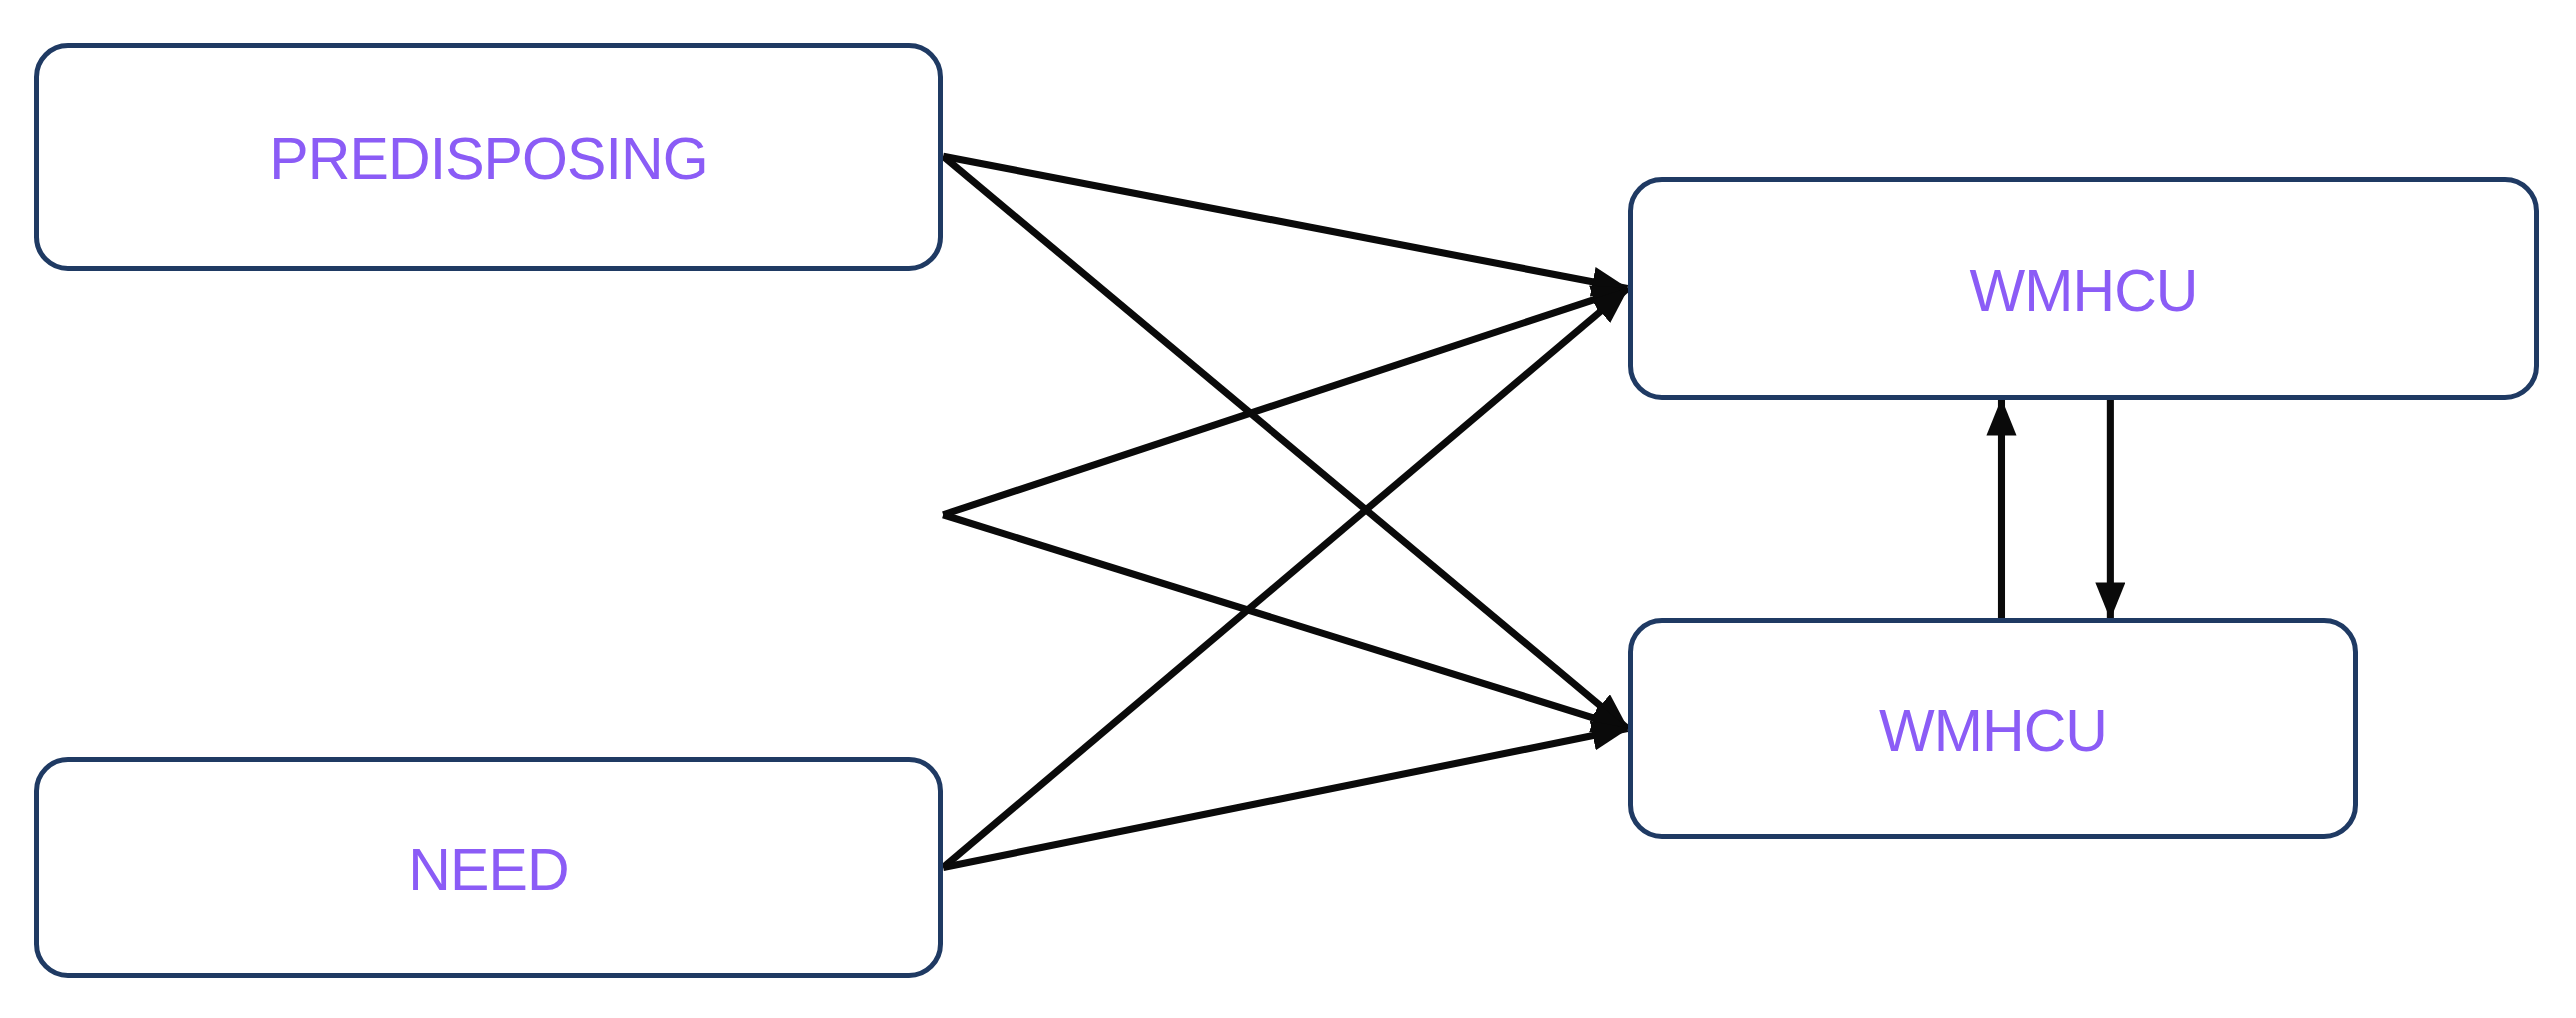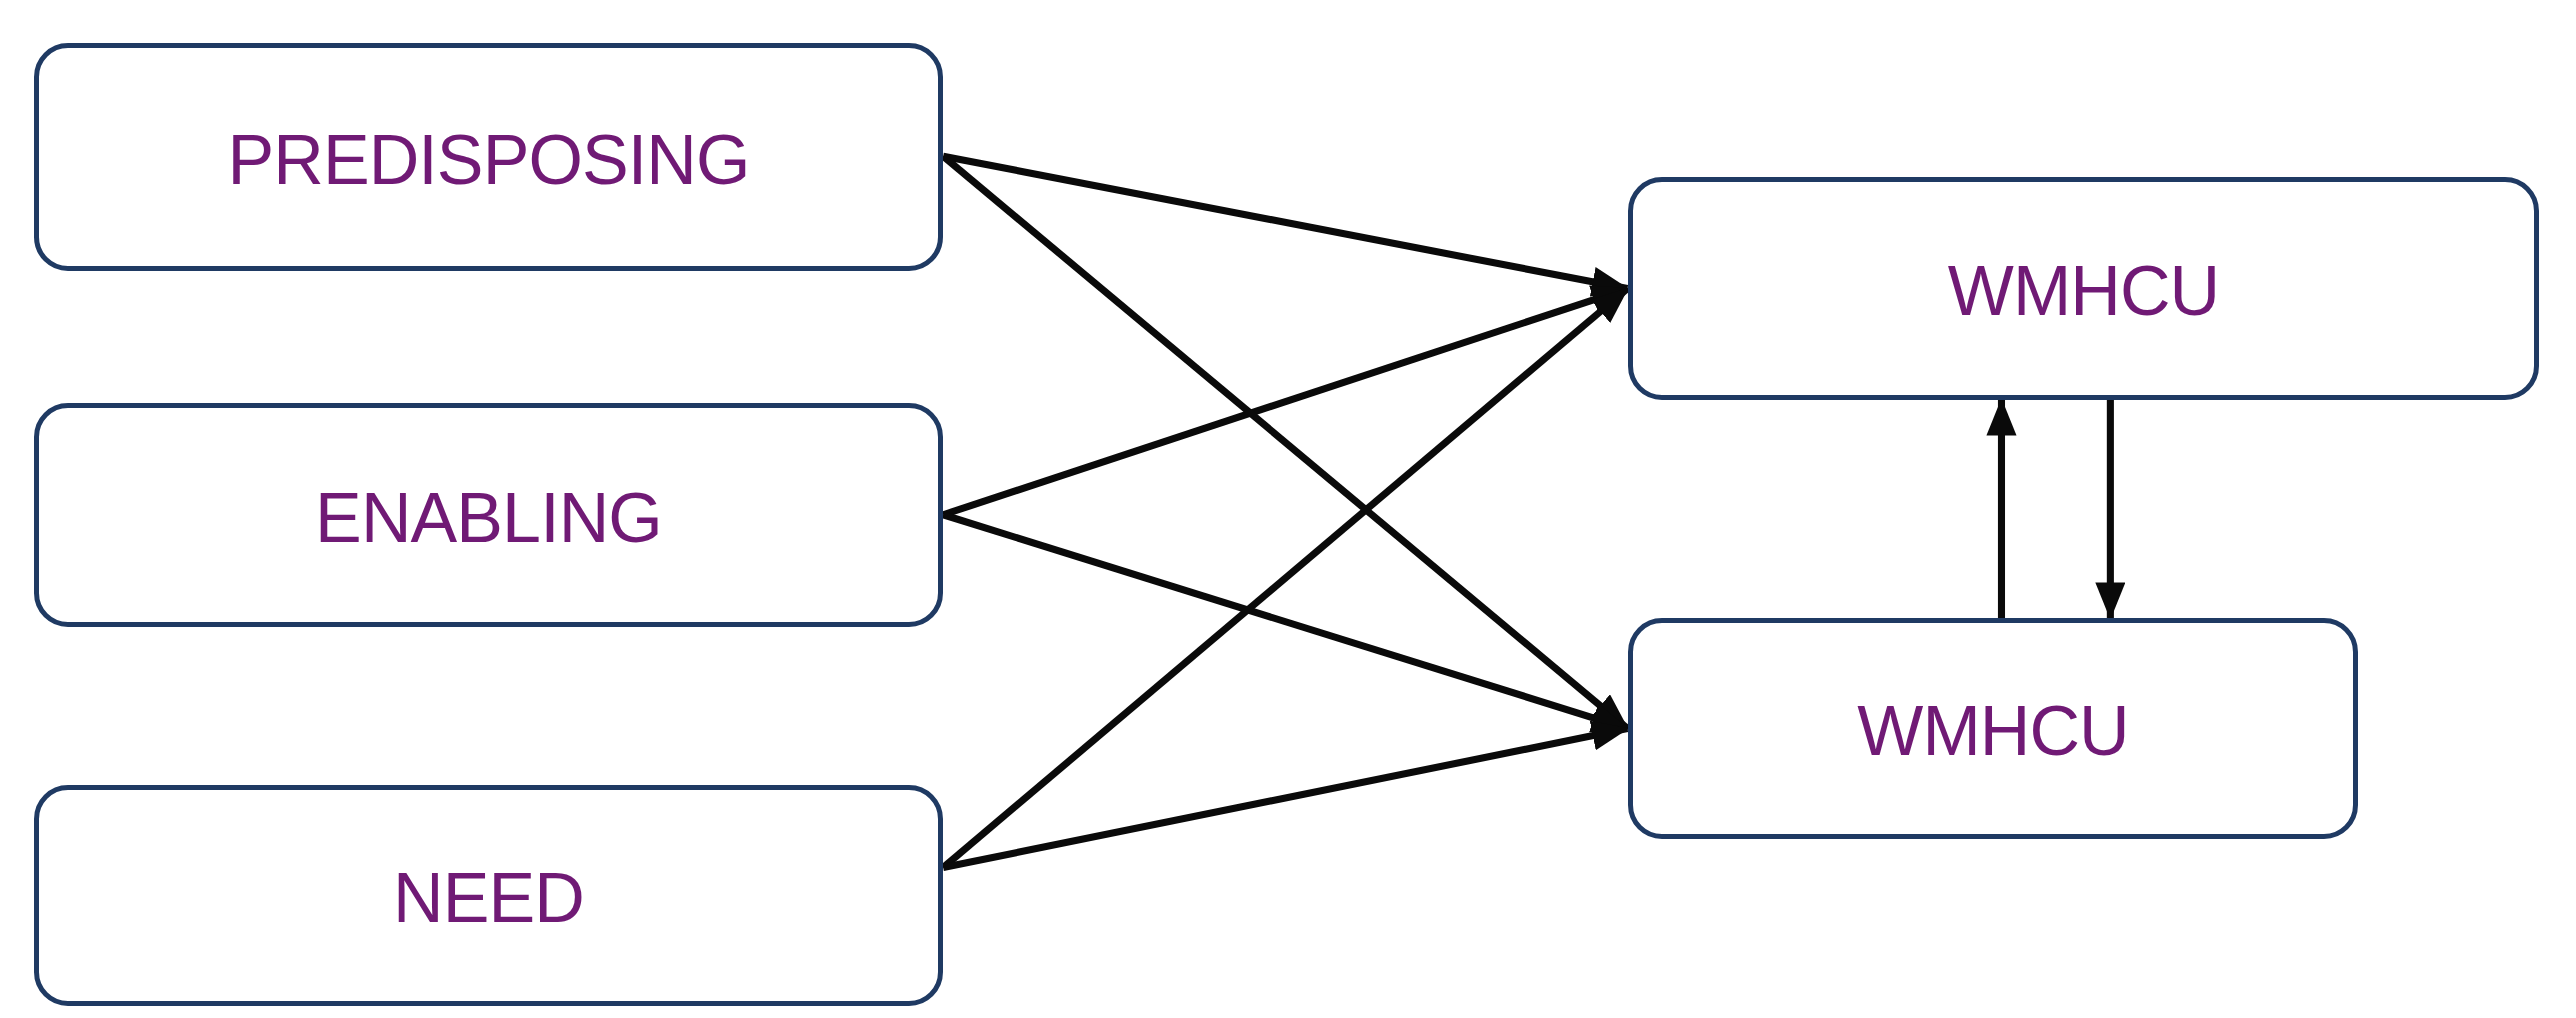--- a/index.html
+++ b/index.html
@@ -21,30 +21,30 @@
     box-sizing: border-box;
     background: #ffffff;
     border: 5.3px solid #1f3a63;
     border-radius: 34px;
     display: flex;
     align-items: center;
     justify-content: center;
     z-index: 2;
   }
   .node-label {
-    font-size: 70px;
+    font-size: 59px;
     letter-spacing: -0.9px;
-    color: #701a75;
+    color: #8b5cf6;
     white-space: nowrap;
     line-height: 1;
     padding-top: 5.3px;
   }
   #node-predisposing { left: 34px;   top: 43px;  width: 909px; height: 228px; }
   #node-enabling     { left: 34px;   top: 403px; width: 909px; height: 224px; }
-  #node-need         { left: 34px;   top: 757px; width: 909px; height: 221px; margin-top: 28px; }
+  #node-need         { left: 34px;   top: 757px; width: 909px; height: 221px; }
   #node-kmhcu        { left: 1628px; top: 177px; width: 911px; height: 223px; }
   #node-wmhcu        { left: 1628px; top: 618px; width: 730px; height: 221px; }
   #arrow-layer {
     position: absolute;
     left: 0; top: 0;
     width: 2576px;
     height: 1018px;
     z-index: 1;
     pointer-events: none;
   }
@@ -67,23 +67,20 @@
       <line x1="1065" y1="581.5" x2="1838" y2="823" stroke="#0a0a0a" stroke-width="8" marker-end="url(#arrowhead)"></line>
       <line x1="1065" y1="980" x2="1838" y2="823" stroke="#0a0a0a" stroke-width="8" marker-end="url(#arrowhead)"></line>
       <line x1="2260.5" y1="698" x2="2260.5" y2="452" stroke="#0a0a0a" stroke-width="8" marker-end="url(#arrowhead)"></line>
       <line x1="2383.5" y1="452" x2="2383.5" y2="698" stroke="#0a0a0a" stroke-width="8" marker-end="url(#arrowhead)"></line>
     </svg>
 
   <div class="node" id="node-predisposing">
     <span class="node-label">PREDISPOSING</span>
   </div>
 
-  <div class="node" id="node-enabling">
-    <span class="node-label">ENABLING</span>
-  </div>
 
   <div class="node" id="node-need">
     <span class="node-label">NEED</span>
   </div>
 
   <div class="node" id="node-kmhcu">
     <span class="node-label">WMHCU</span>
   </div>
 
   <div class="node" id="node-wmhcu">

